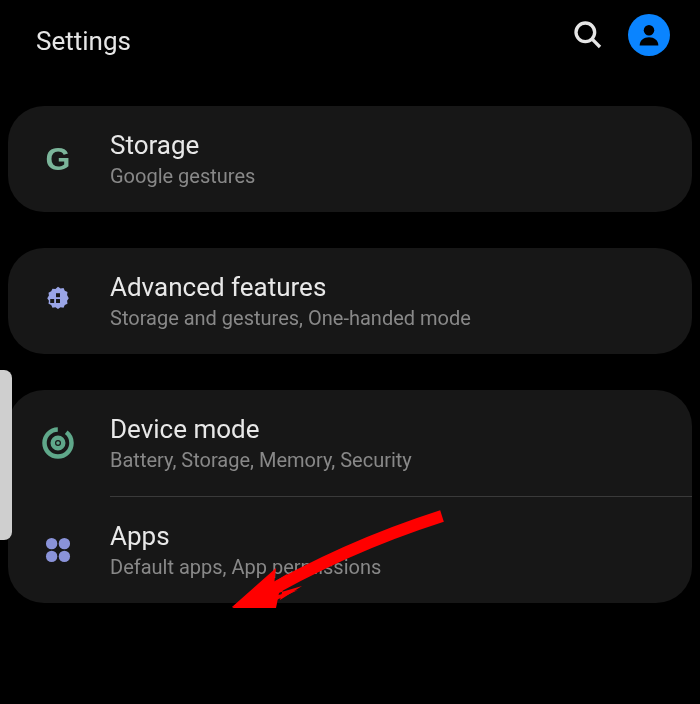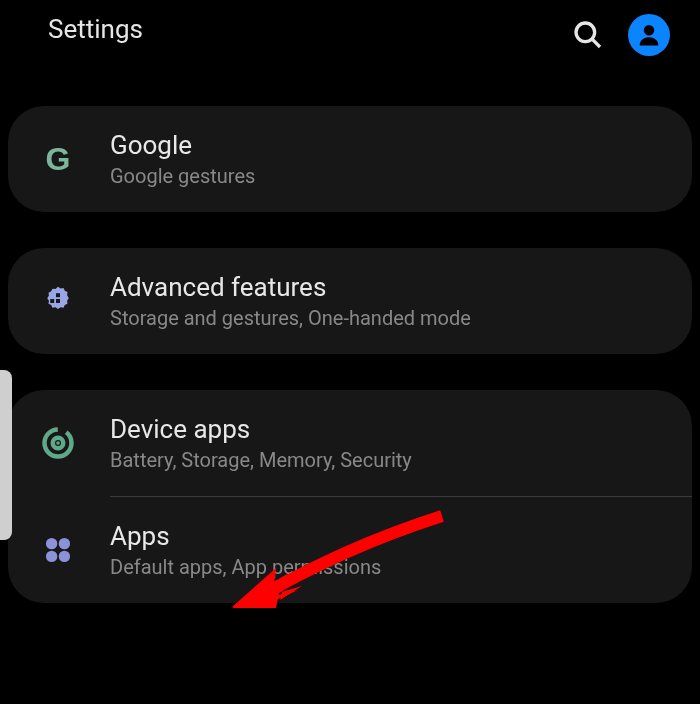--- a/index.html
+++ b/index.html
@@ -10,23 +10,23 @@
     body {
       width: 700px;
       height: 704px;
       background: #000;
       font-family: -apple-system, BlinkMacSystemFont, "Segoe UI", Roboto, sans-serif;
       overflow: hidden;
       position: relative;
     }
     .header {
       display: flex;
-      align-items: flex-start;
+      align-items: flex-end;
       justify-content: space-between;
-      padding: 14px 30px 14px 48px;
+      padding: 14px 30px 14px 36px;
     }
     .header-title {
       color: #e6e6e6;
       font-size: 26px;
       font-weight: 400;
     }
     .header-right {
       display: flex;
       align-items: center;
       gap: 24px;
@@ -132,21 +132,21 @@
 </div>
 
 <div class="content">
 
   <div class="card">
     <div class="list-item">
       <div class="item-icon">
         <span class="google-g">G</span>
       </div>
       <div class="item-text">
-        <div class="item-title">Google</div>
+        <div class="item-title">Storage</div>
         <div class="item-subtitle">Google gestures</div>
       </div>
     </div>
   </div>
 
   <div class="card">
     <div class="list-item">
       <div class="item-icon">
         <svg width="34" height="34" viewBox="0 0 24 24" fill="#9aa5e6">
           <path d="M12 2l1.8 1.2 2.1-.3.9 1.9 1.9.9-.3 2.1L19.6 10l-1.2 1.8.3 2.1-1.9.9-.9 1.9-2.1-.3L12 17.6l-1.8-1.2-2.1.3-.9-1.9-1.9-.9.3-2.1L4.4 10l1.2-1.8-.3-2.1 1.9-.9.9-1.9 2.1.3z"></path>
@@ -165,21 +165,21 @@
   <div class="card">
     <div class="list-item">
       <div class="item-icon">
         <svg width="36" height="36" viewBox="0 0 24 24" fill="none">
           <circle cx="12" cy="12" r="9" stroke="#5fa88a" stroke-width="3" stroke-dasharray="50 6" stroke-dashoffset="8"></circle>
           <circle cx="12" cy="12" r="3.5" stroke="#5fa88a" stroke-width="3" fill="none"></circle>
           <circle cx="12" cy="12" r="1.2" fill="#5fa88a"></circle>
         </svg>
       </div>
       <div class="item-text">
-        <div class="item-title">Device apps</div>
+        <div class="item-title">Device mode</div>
         <div class="item-subtitle">Battery, Storage, Memory, Security</div>
       </div>
     </div>
     <div class="divider"></div>
     <div class="list-item">
       <div class="item-icon">
         <svg width="34" height="34" viewBox="0 0 24 24" fill="#8a93d9">
           <circle cx="7.5" cy="7.5" r="4"></circle>
           <circle cx="16.5" cy="7.5" r="4"></circle>
           <circle cx="7.5" cy="16.5" r="4"></circle>

